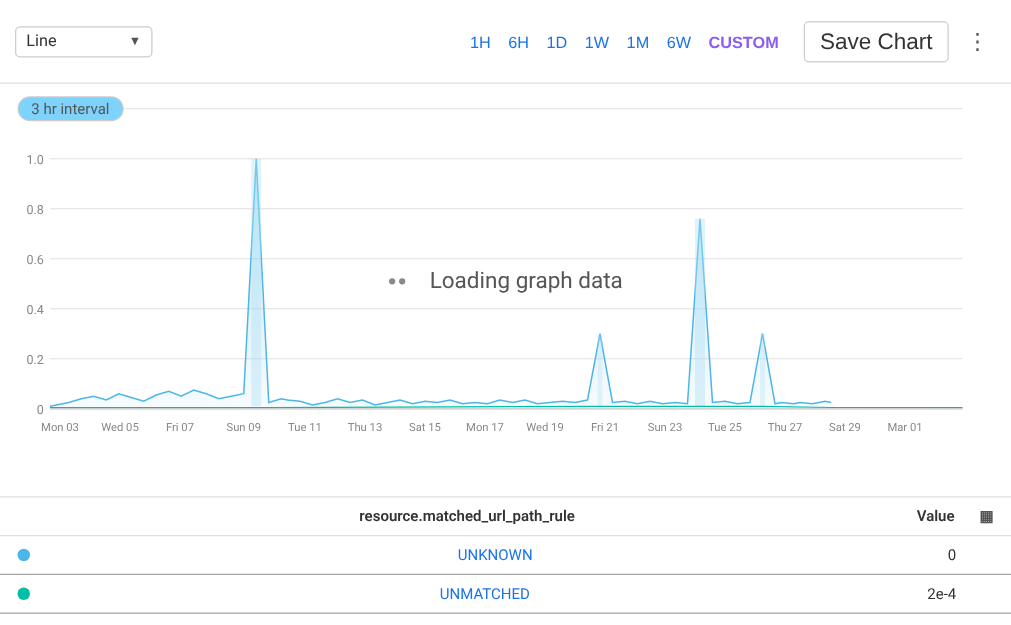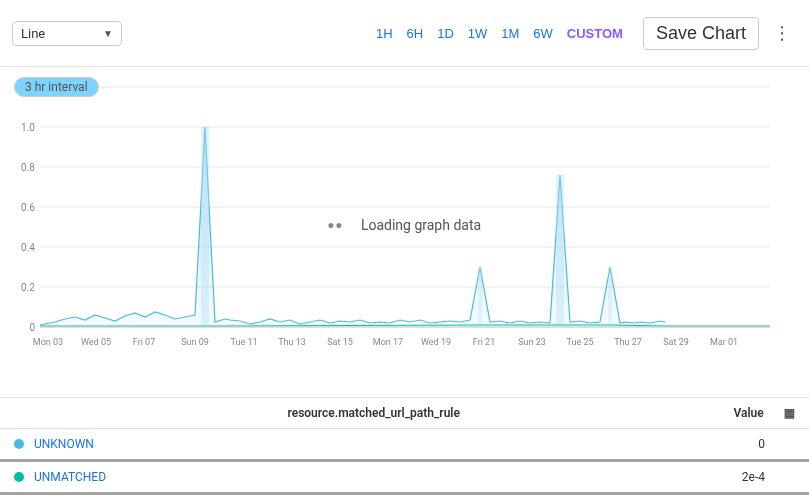--- a/index.html
+++ b/index.html
@@ -107,21 +107,21 @@
       color: #555;
       background: #7dd3fc;
       z-index: 10;
     }
 
     .loading-label {
       position: absolute;
       top: 48%;
       left: 50%;
       transform: translate(-50%, -50%);
-      font-size: 14px;
+      font-size: 18px;
       color: #555;
       display: flex;
       align-items: center;
       gap: 20px;
       z-index: 10;
     }
 
     .loading-dots {
       display: flex;
       gap: 3px;
@@ -168,22 +168,23 @@
 
     .legend-header-icon {
       color: #555;
       cursor: pointer;
     }
 
     .legend-row {
       display: flex;
       align-items: center;
       padding: 8px 14px;
-      border-bottom: 3px solid #a3a3a3;
-      font-size: 12px;
+      border-bottom: 1px solid #a3a3a3;
+      font-size: 12px;
+      text-align: center;
     }
 
     .legend-dot {
       width: 10px;
       height: 10px;
       border-radius: 50%;
       margin-right: 10px;
       flex-shrink: 0;
     }
 

